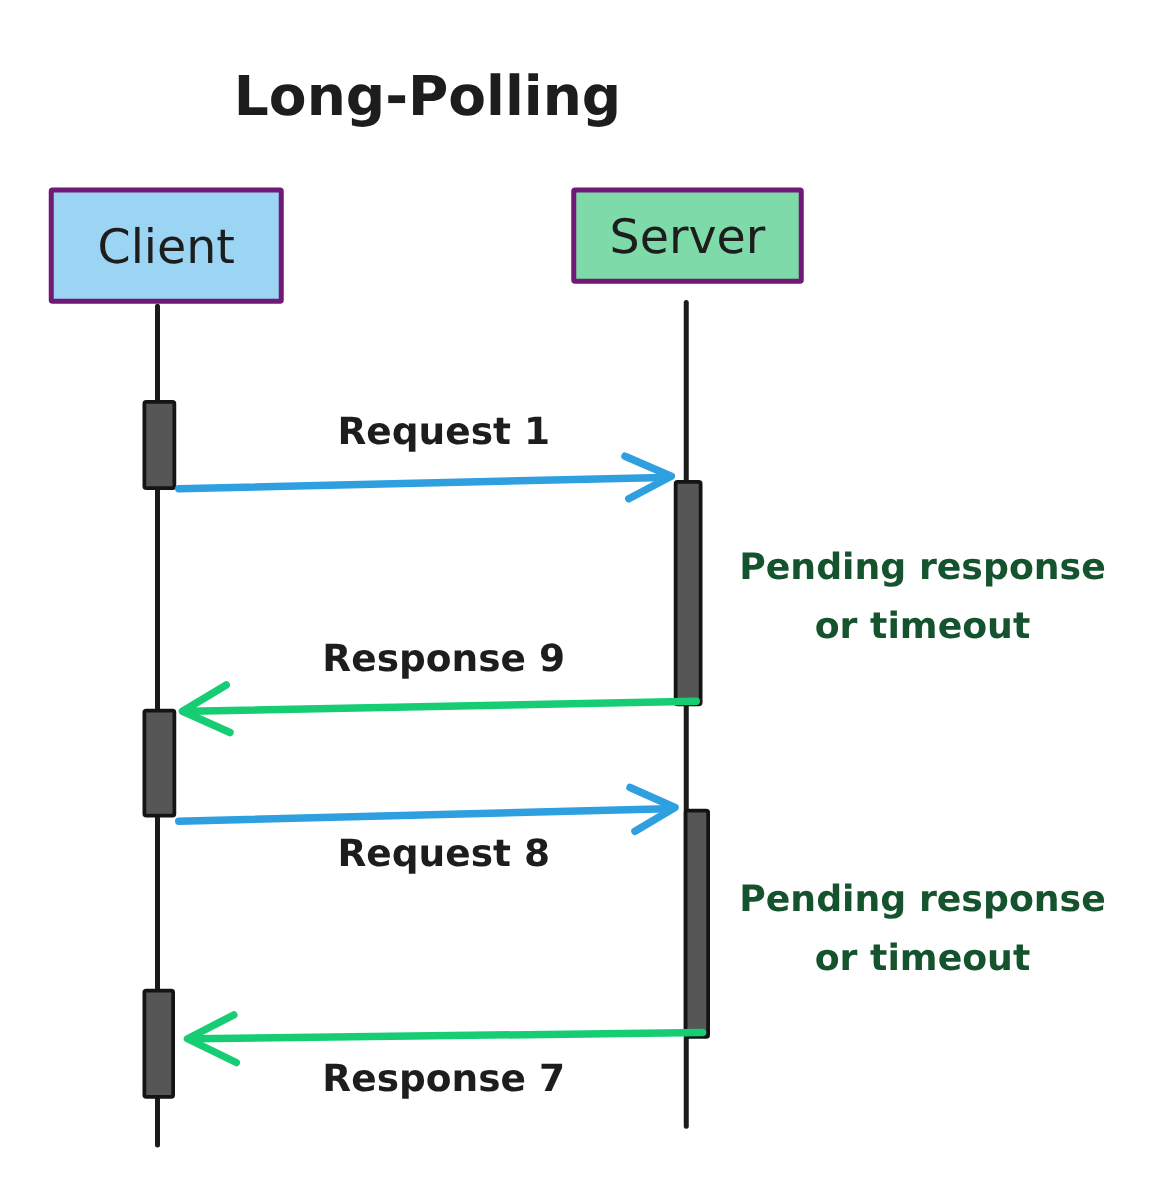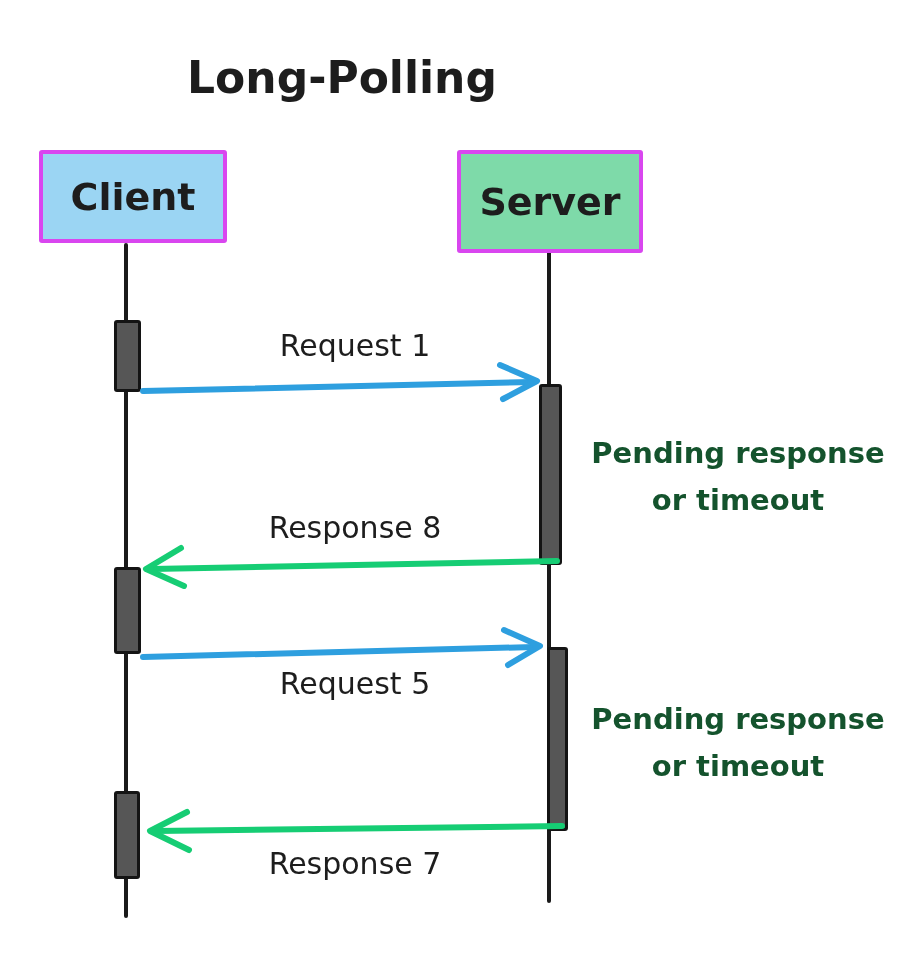--- a/index.html
+++ b/index.html
@@ -17,32 +17,32 @@
     position: absolute;
     left: 92px; top: 52px; width: 500px;
     text-align: center;
     font-size: 44px;
     font-weight: 700;
     color: #1d1d1d;
   }
 
   .actor-box {
     position: absolute;
-    border: 4px solid #d946ef;
+    border: 4px solid #701a75;
     border-radius: 3px;
     display: flex;
     align-items: center;
     justify-content: center;
     font-size: 38px;
-    font-weight: 700;
+    font-weight: 400;
     box-sizing: border-box;
     z-index: 4;
   }
   .actor-client { left: 39px;  top: 150px; width: 188px; height: 93px; }
-  .actor-server { left: 457px; top: 150px; width: 186px; height: 103px; }
+  .actor-server { left: 457px; top: 150px; width: 186px; height: 77px; }
 
   .lifeline {
     position: absolute;
     width: 4px;
     background: #1a1a1a;
     border-radius: 2px;
     z-index: 1;
   }
   .lifeline-client { left: 124px; top: 243px; height: 675px; }
   .lifeline-server { left: 547px; top: 240px; height: 663px; }
@@ -66,21 +66,21 @@
     left: 0; top: 0;
     z-index: 3;
     pointer-events: none;
   }
 
   .msg-label {
     position: absolute;
     width: 300px;
     text-align: center;
     font-size: 30px;
-    font-weight: 400;
+    font-weight: 700;
     color: #1d1d1d;
     z-index: 4;
   }
   .lbl-req1  { left: 205px; top: 328px; }
   .lbl-resp1 { left: 205px; top: 510px; }
   .lbl-req2  { left: 205px; top: 666px; }
   .lbl-resp2 { left: 205px; top: 846px; }
 
   .note {
     position: absolute;
@@ -133,22 +133,22 @@
       <line x1="143" y1="657" x2="534" y2="647" stroke-width="6" stroke-linecap="round" stroke="#2e9fdf"></line>
       <polyline points="504,630 540,646 508,665" fill="none" stroke-width="6" stroke-linecap="round" stroke-linejoin="round" stroke="#2e9fdf"></polyline>
     </g>
     <g>
       <line x1="562" y1="826" x2="156" y2="831" stroke-width="6" stroke-linecap="round" stroke="#16cd74"></line>
       <polyline points="187,812 150,831 189,850" fill="none" stroke-width="6" stroke-linecap="round" stroke-linejoin="round" stroke="#16cd74"></polyline>
     </g>
   </svg>
 
   <div class="msg-label lbl-req1">Request 1</div>
-  <div class="msg-label lbl-resp1">Response 8</div>
-  <div class="msg-label lbl-req2">Request 5</div>
+  <div class="msg-label lbl-resp1">Response 9</div>
+  <div class="msg-label lbl-req2">Request 8</div>
   <div class="msg-label lbl-resp2">Response 7</div>
 
   <div class="note note-1">
     <div>Pending response</div>
     <div>or timeout</div>
   </div>
 
   <div class="note note-2">
     <div>Pending response</div>
     <div>or timeout</div>

